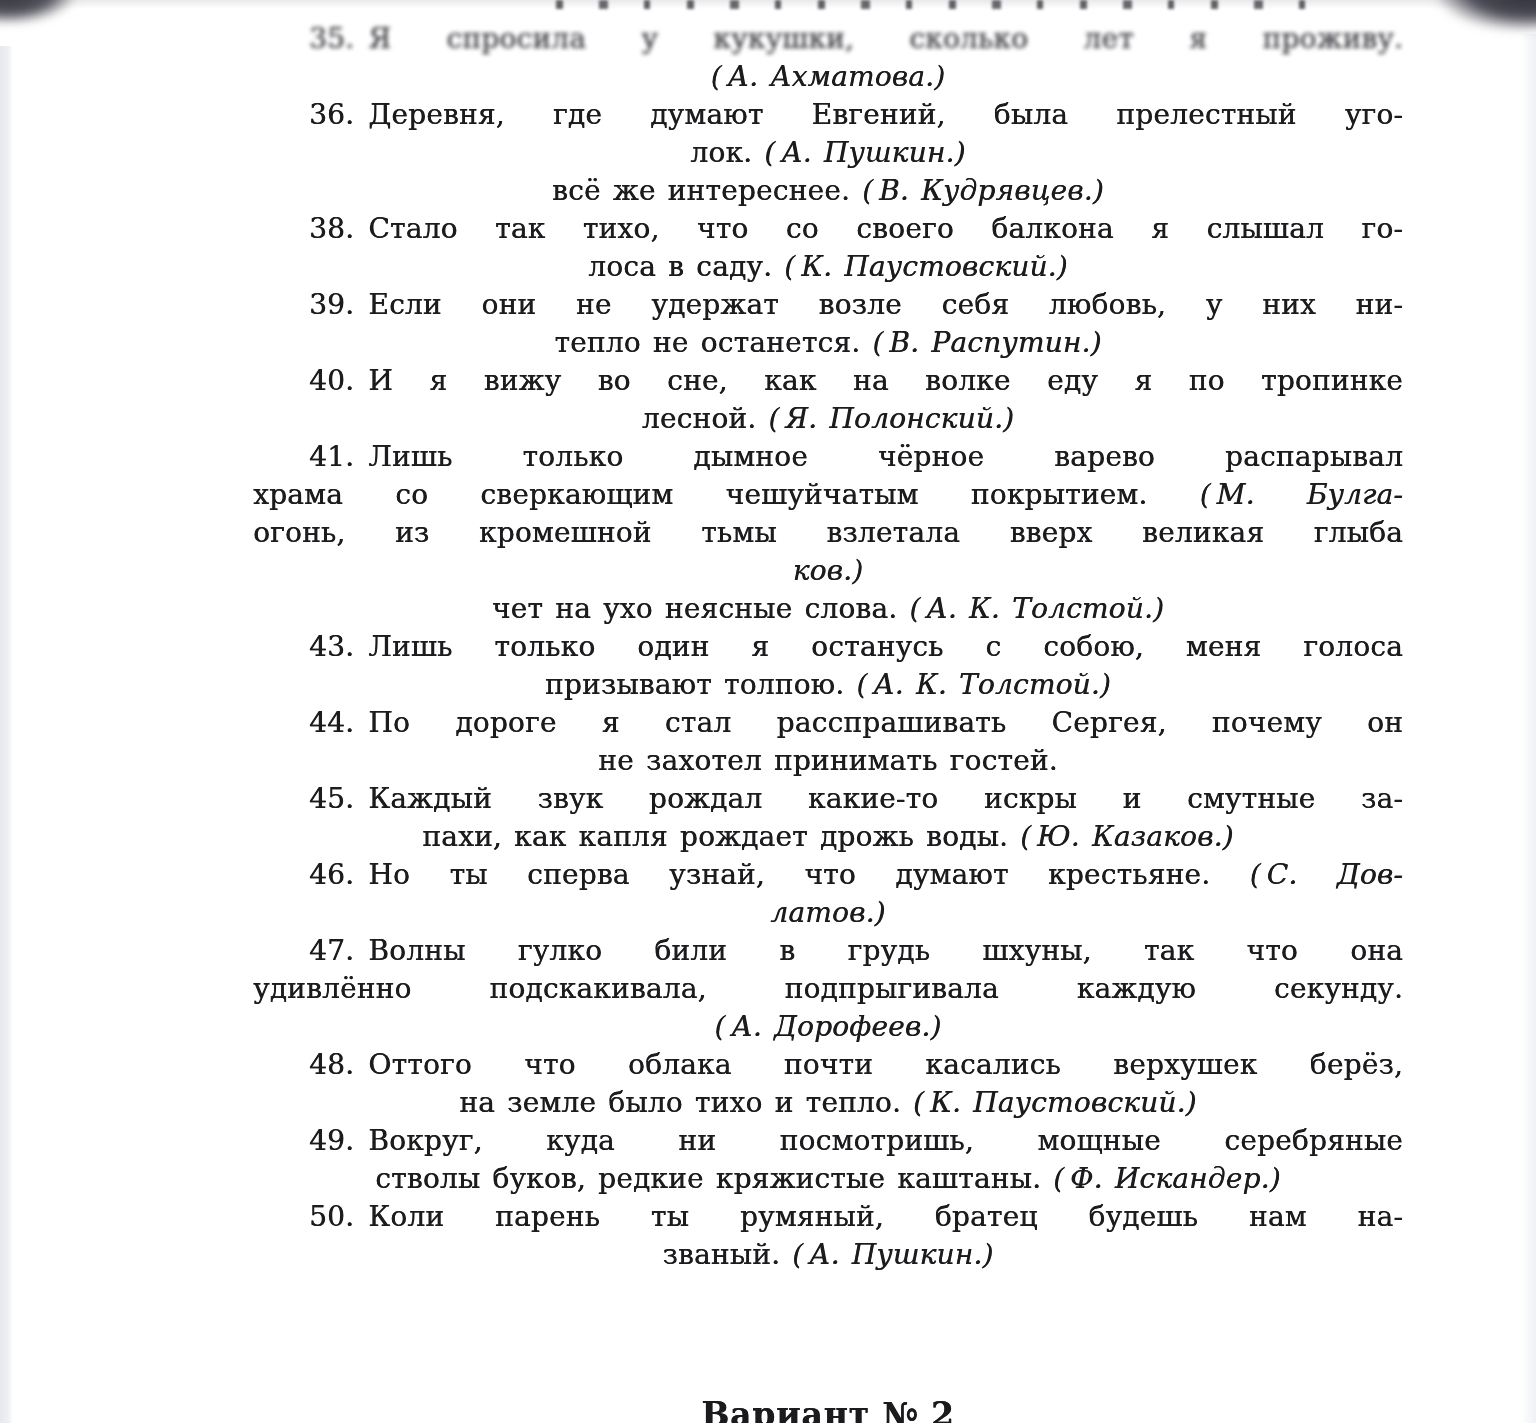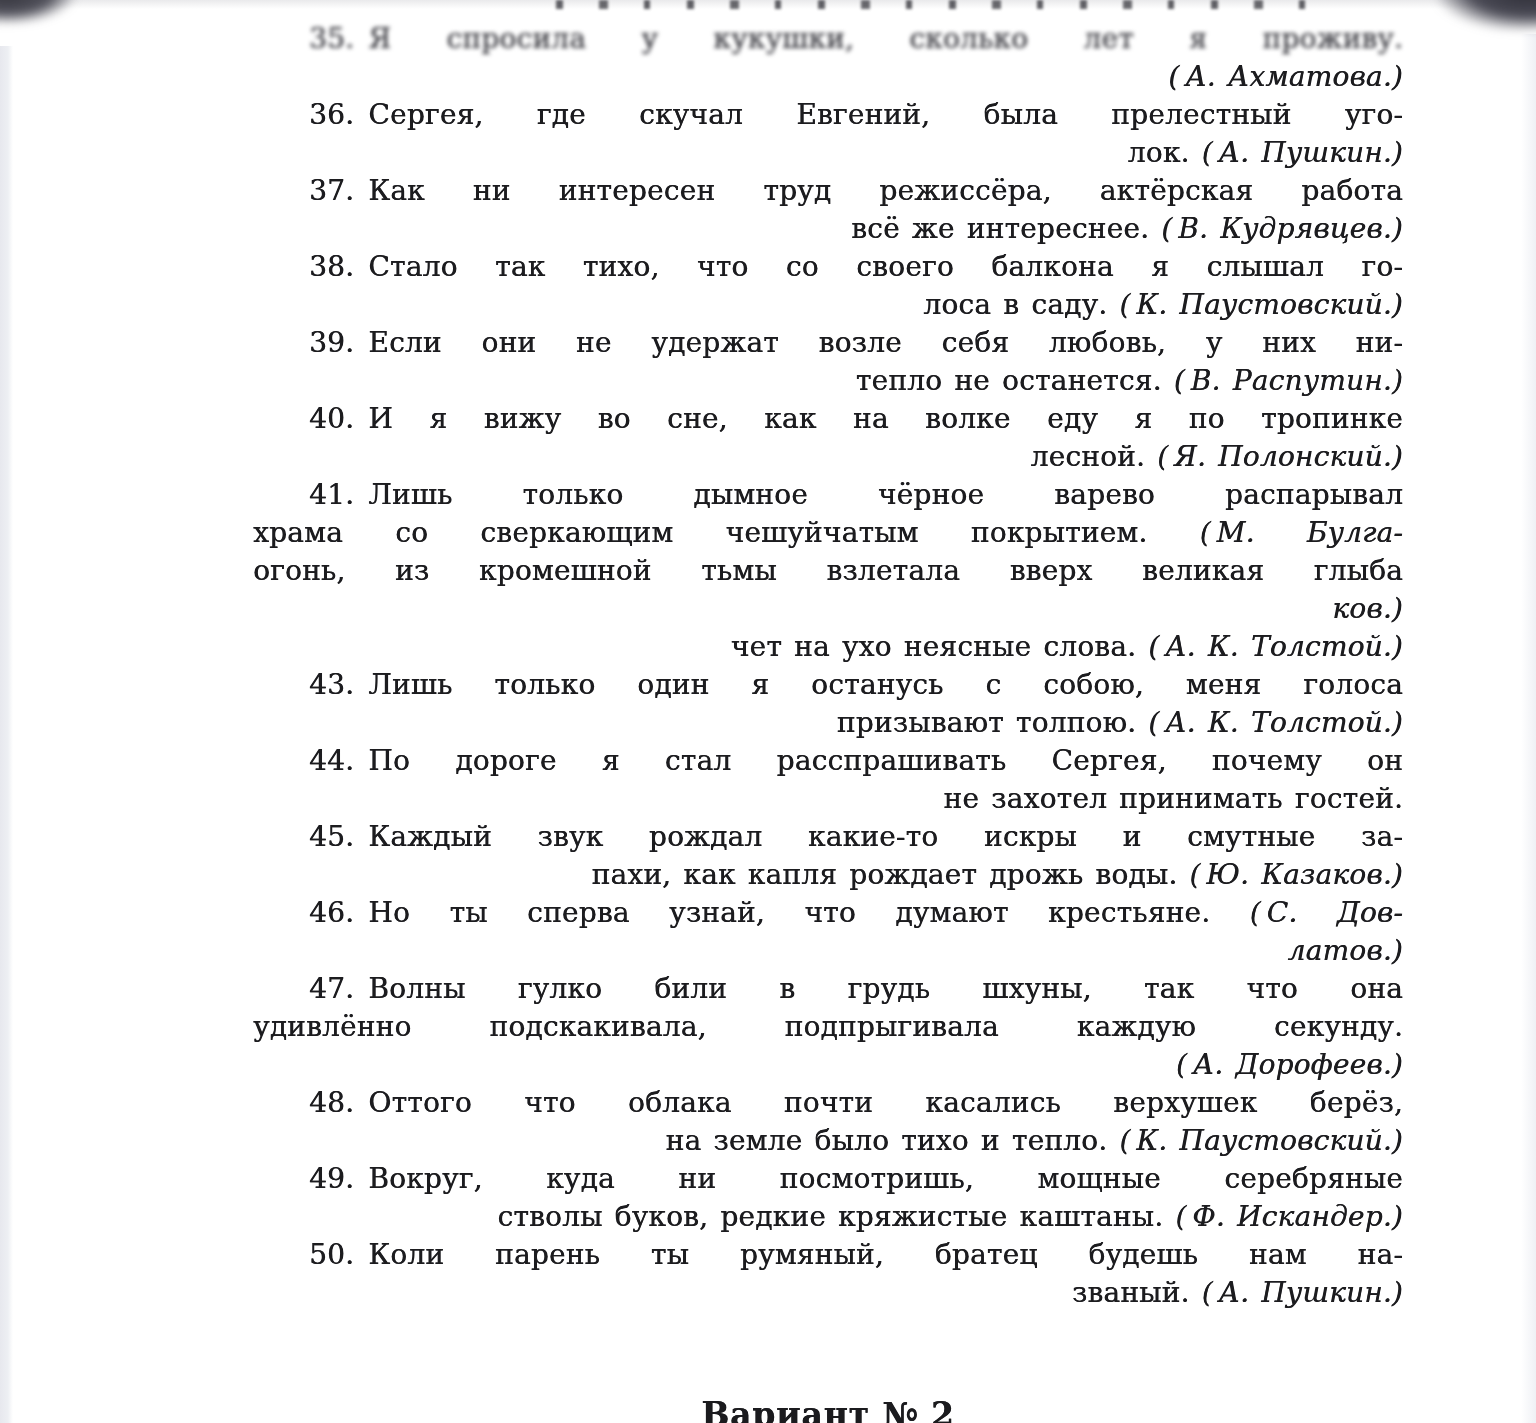--- a/index.html
+++ b/index.html
@@ -49,21 +49,21 @@
   
   .text-column {
     position: absolute; left: 253px; top: 20px; width: 1150px;
     color: #1c1c1f;
     font-size: 28px;
     line-height: 38px;
     letter-spacing: .2px;
     word-spacing: 3px;
     text-shadow: .4px 0 0 currentColor; 
   }
-  .line { text-align: right; overflow: hidden; white-space: normal; }
+  .line { text-align: center; overflow: hidden; white-space: normal; }
   .line.stretch { text-align: justify; text-align-last: justify; }
   .line.indent { text-indent: 56px; }
   .line.blur { filter: blur(2.1px); color: #3a3a40; }
   .it  { font-style: italic; }
   .num { font-weight: 400; margin-top: 40px; }
   .footer-heading {
     position: absolute; left: 253px; top: 1395px; width: 1150px;
     text-align: center;
     font-weight: 700;
     font-size: 33px;
@@ -82,25 +82,24 @@
   <div class="remnant"></div>
   <div class="corner-tl"></div>
   <div class="corner-tr"></div>
 
   <div class="text-column" id="text-column">
       <div class="item">
         <div class="line indent stretch blur"><span class="num">35.</span><span class="tx"> Я спросила у кукушки, сколько лет я проживу.</span></div>
         <div class="line"><span class="it">( А. Ахматова.)</span></div>
       </div>
       <div class="item">
-        <div class="line indent stretch"><span class="num">36.</span><span class="tx"> Сергея, где скучал Евгений, была прелестный уго-</span></div>
+        <div class="line indent stretch"><span class="num">36.</span><span class="tx"> Деревня, где думают Евгений, была прелестный уго-</span></div>
         <div class="line"><span class="tx">лок. </span><span class="it">( А. Пушкин.)</span></div>
       </div>
       <div class="item">
-        <div class="line indent stretch"><span class="num">37.</span><span class="tx"> Как ни интересен труд режиссёра, актёрская работа</span></div>
         <div class="line"><span class="tx">всё же интереснее. </span><span class="it">( В. Кудрявцев.)</span></div>
       </div>
       <div class="item">
         <div class="line indent stretch"><span class="num">38.</span><span class="tx"> Стало так тихо, что со своего балкона я слышал го-</span></div>
         <div class="line"><span class="tx">лоса в саду. </span><span class="it">( К. Паустовский.)</span></div>
       </div>
       <div class="item">
         <div class="line indent stretch"><span class="num">39.</span><span class="tx"> Если они не удержат возле себя любовь, у них ни-</span></div>
         <div class="line"><span class="tx">тепло не останется. </span><span class="it">( В. Распутин.)</span></div>
       </div>

